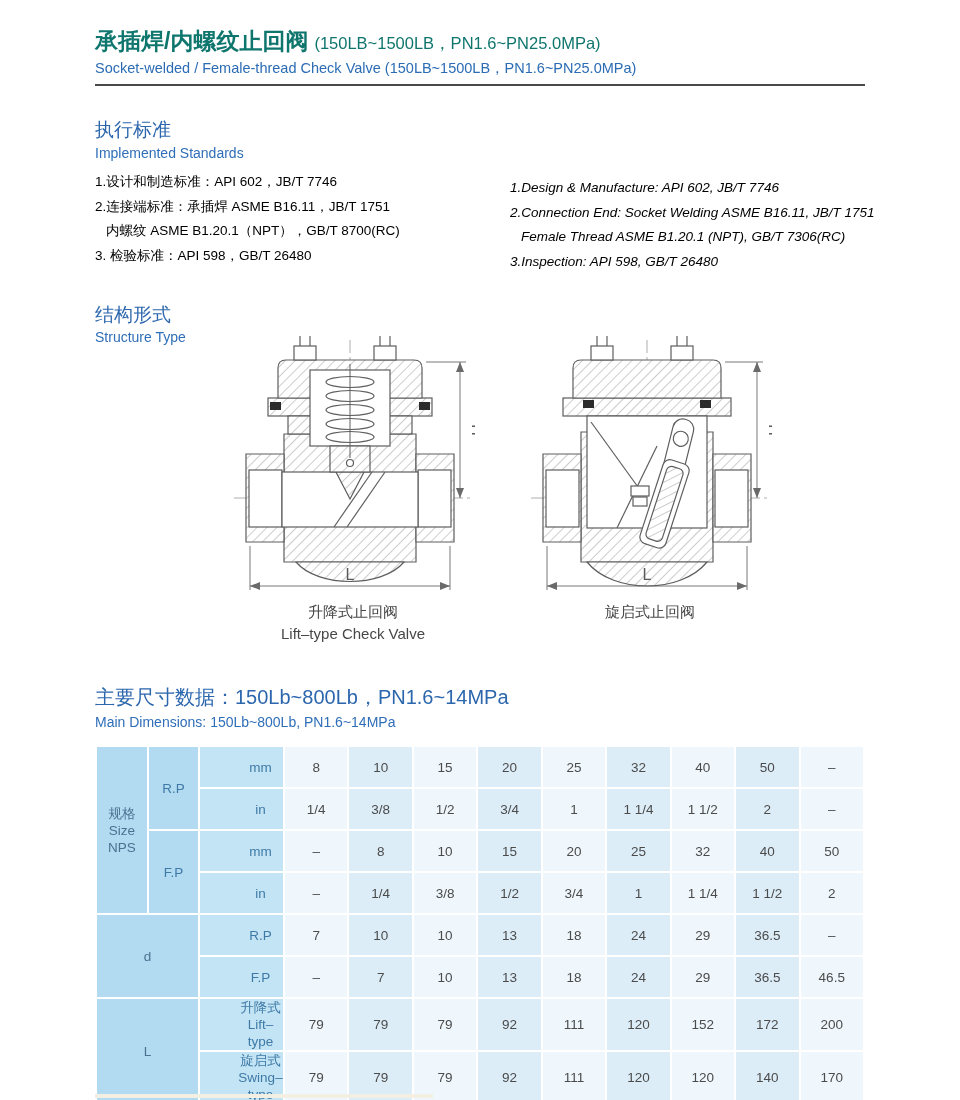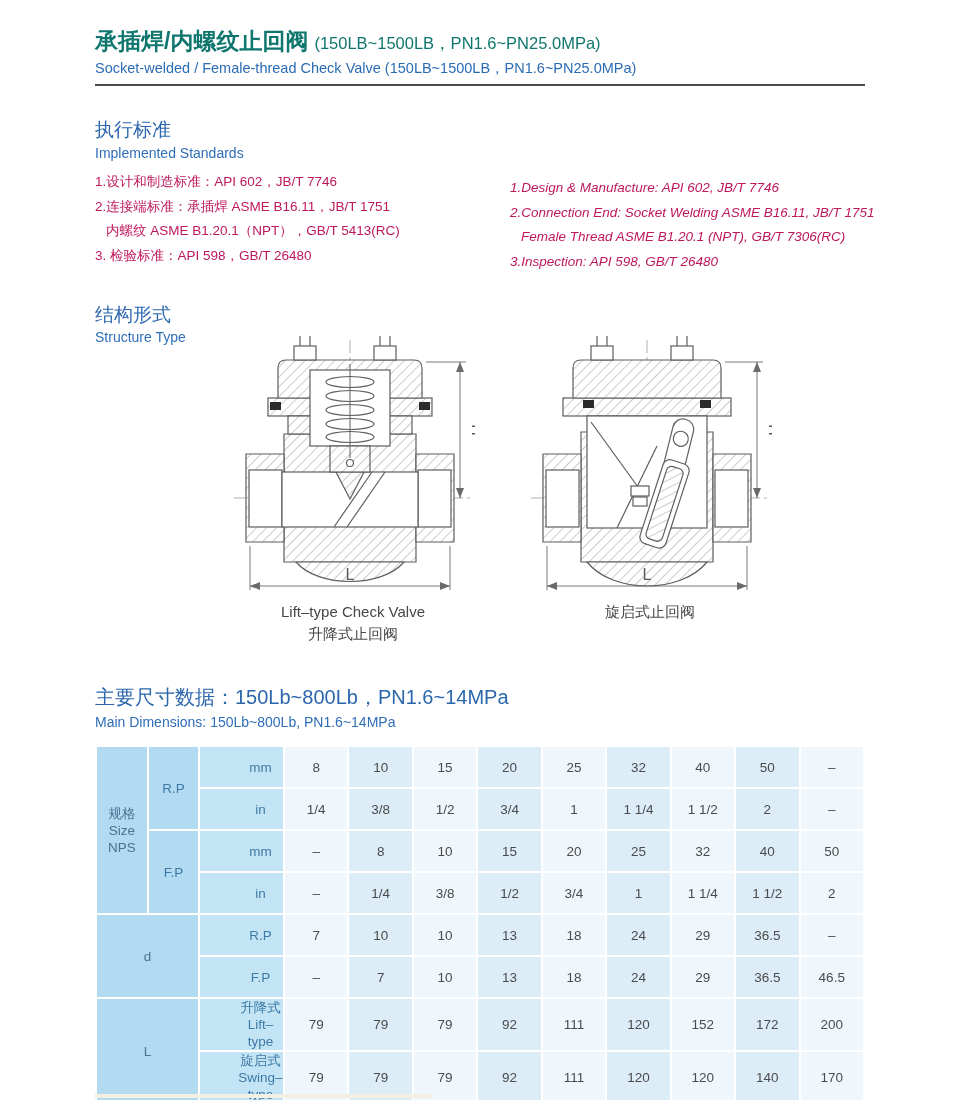--- a/index.html
+++ b/index.html
@@ -14,21 +14,21 @@
   .hdr-rule{left:95px;top:84px;width:770px;height:0;border-top:2px solid #4a4a4a;}
 
   
   .sec-zh{font-size:19px;color:#2c67ad;white-space:nowrap;}
   .sec-en{font-size:14px;color:#2f6eb8;white-space:nowrap;}
   .s1-zh{left:95px;top:117px;}  .s1-en{left:95px;top:145px;}
   .s2-zh{left:95px;top:302px;}  .s2-en{left:95px;top:329px;}
   .s3-zh{left:95px;top:684px;font-size:20px;}  .s3-en{left:95px;top:714px;}
 
   
-  .std-col{font-size:13.5px;color:#be185d;}
+  .std-col{font-size:13.5px;color:#000000;}
   .std-zh{left:95px;top:170px;}
   .std-en{left:510px;top:176px;font-style:italic;}
   .std-line{height:24.6px;line-height:24.6px;white-space:nowrap;}
   .std-line.indent{padding-left:11px;}
 
   
   .fig-1{left:230px;top:336px;}
   .fig-2{left:527px;top:336px;}
   .fig-svg{width:245px;height:262px;display:block;}
   .fig-cap{top:601px;width:270px;text-align:center;font-size:15px;color:#474747;line-height:21.5px;}
@@ -61,21 +61,21 @@
     <span>承插焊/内螺纹止回阀</span><span class="t-paren">(150LB~1500LB，PN1.6~PN25.0MPa)</span>
   </h1>
   <div class="abs hdr-sub">Socket-welded / Female-thread Check Valve (150LB~1500LB，PN1.6~PN25.0MPa)</div>
   <div class="abs hdr-rule"></div>
 
   <div class="abs sec-zh s1-zh">执行标准</div>
   <div class="abs sec-en s1-en">Implemented Standards</div>
   <div class="abs std-col std-zh">
     <div class="std-line">1.设计和制造标准：API 602，JB/T 7746</div>
     <div class="std-line">2.连接端标准：承插焊 ASME B16.11，JB/T 1751</div>
-    <div class="std-line indent">内螺纹 ASME B1.20.1（NPT），GB/T 5413(RC)</div>
+    <div class="std-line indent">内螺纹 ASME B1.20.1（NPT），GB/T 8700(RC)</div>
     <div class="std-line">3. 检验标准：API 598，GB/T 26480</div>
   </div>
   <div class="abs std-col std-en">
     <div class="std-line">1.Design &amp; Manufacture: API 602, JB/T 7746</div>
     <div class="std-line">2.Connection End: Socket Welding  ASME B16.11, JB/T 1751</div>
     <div class="std-line indent">Female Thread  ASME B1.20.1 (NPT), GB/T 7306(RC)</div>
     <div class="std-line">3.Inspection: API 598, GB/T 26480</div>
   </div>
 
   <div class="abs sec-zh s2-zh">结构形式</div>
@@ -198,22 +198,22 @@
         <polygon points="230,162 226,152 234,152"></polygon>
         <polygon points="20,250 30,246 30,254"></polygon>
         <polygon points="220,250 210,246 210,254"></polygon>
       </g>
       <text transform="translate(242,94) rotate(90)" text-anchor="middle" font-size="16" fill="#5a5a5a">H</text>
       <text x="120" y="244" text-anchor="middle" font-size="16" fill="#5a5a5a">L</text>
     </svg>
   </div>
 
   <div class="abs fig-cap cap-1">
+    <div>升降式止回阀</div>
     <div>Lift–type Check Valve</div>
-    <div>升降式止回阀</div>
   </div>
   <div class="abs fig-cap cap-2">
     <div>旋启式止回阀</div>
   </div>
 
   <div class="abs sec-zh s3-zh">主要尺寸数据：150Lb~800Lb，PN1.6~14MPa</div>
   <div class="abs sec-en s3-en">Main Dimensions: 150Lb~800Lb, PN1.6~14MPa</div>
 
   <div class="abs tbl-wrap">
     <table>

